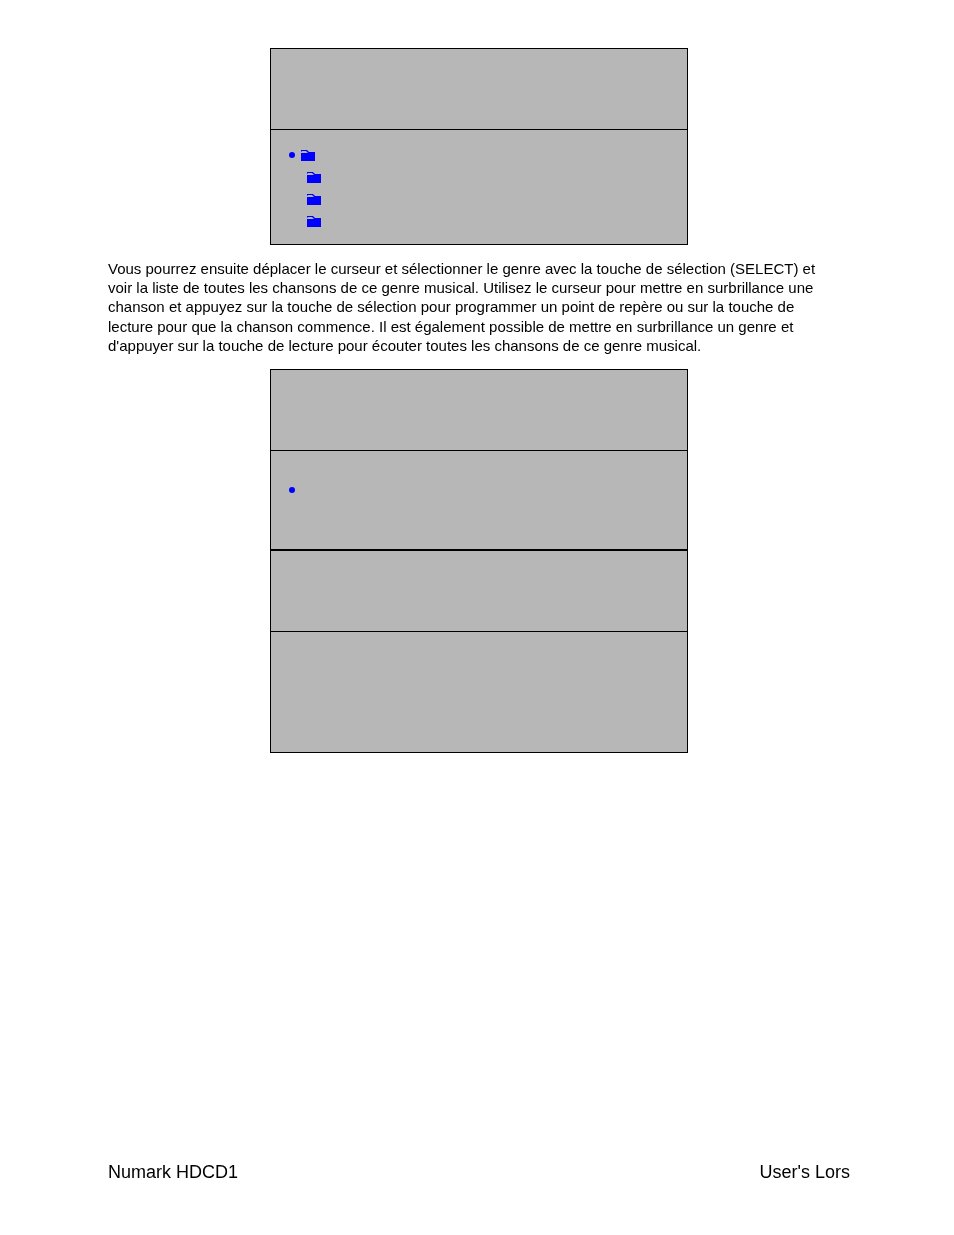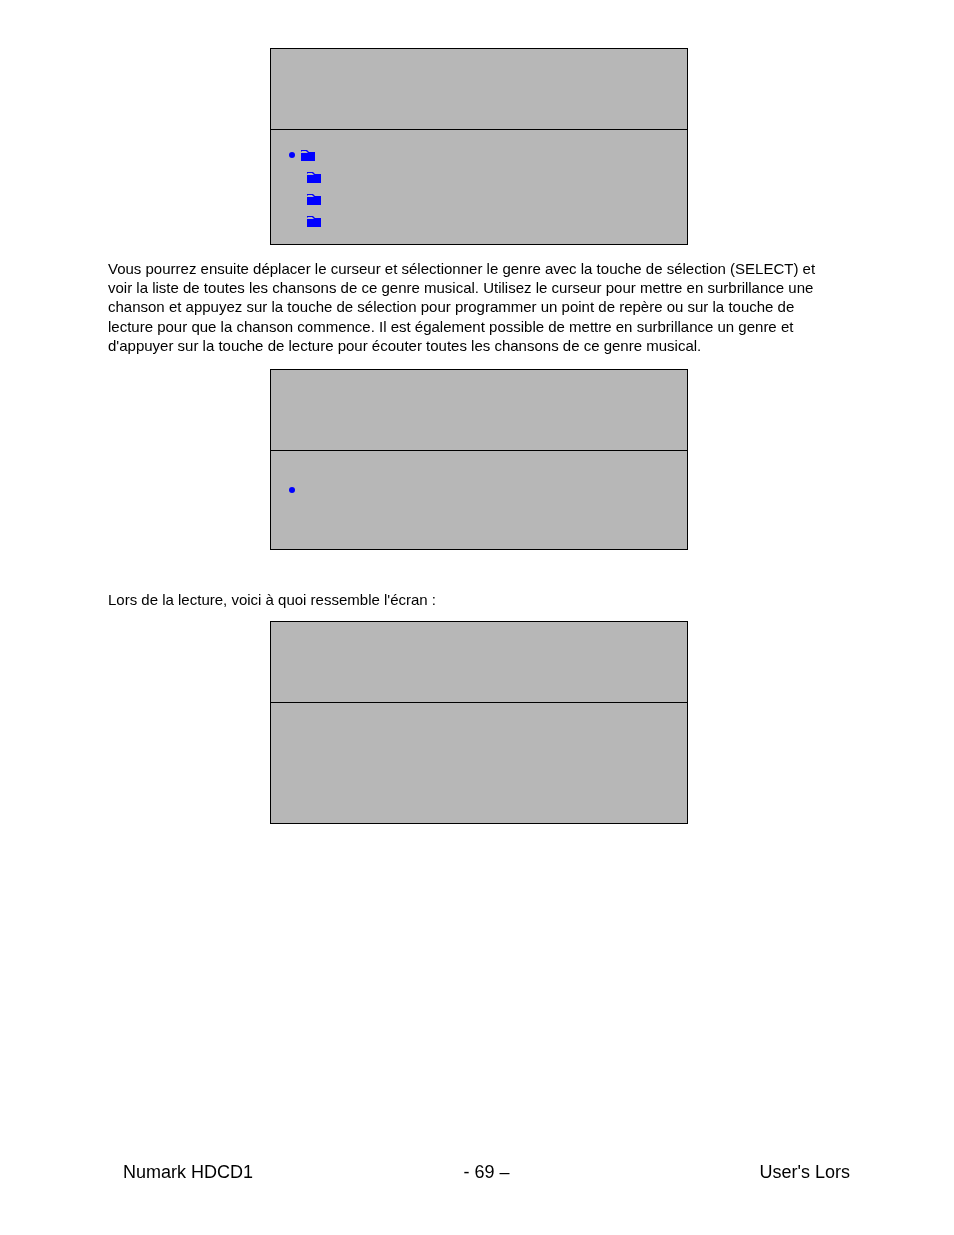--- a/index.html
+++ b/index.html
@@ -74,21 +74,21 @@
   .single-dot-row {
     display: flex;
     align-items: center;
     height: 22px;
   }
   .screen-bottom-3 {
     height: 120px;
   }
   .footer {
     position: absolute;
-    left: 15px;
+    left: 0;
     right: 0;
     bottom: 52px;
     padding: 0 104px 0 108px;
     display: flex;
     justify-content: space-between;
     align-items: baseline;
     font-size: 18px;
     box-sizing: border-box;
   }
   .footer .left {
@@ -152,26 +152,24 @@
 
   <div class="screen-box">
     <div class="screen-top"></div>
     <div class="screen-bottom-2">
       <div class="single-dot-row">
         <span class="marker-dot"></span>
       </div>
     </div>
   </div>
 
-  <p class="short-para">Lors de la lecture, voici à quoi ressemble l'écran :</p>
 
   <div class="screen-box">
     <div class="screen-top"></div>
     <div class="screen-bottom-3"></div>
   </div>
 
   <div class="footer">
     <span class="left">Numark HDCD1</span>
-    <span class="center">- 69 –</span>
     <span class="right">User's Lors</span>
   </div>
 
 </div>
 
 </body></html>

